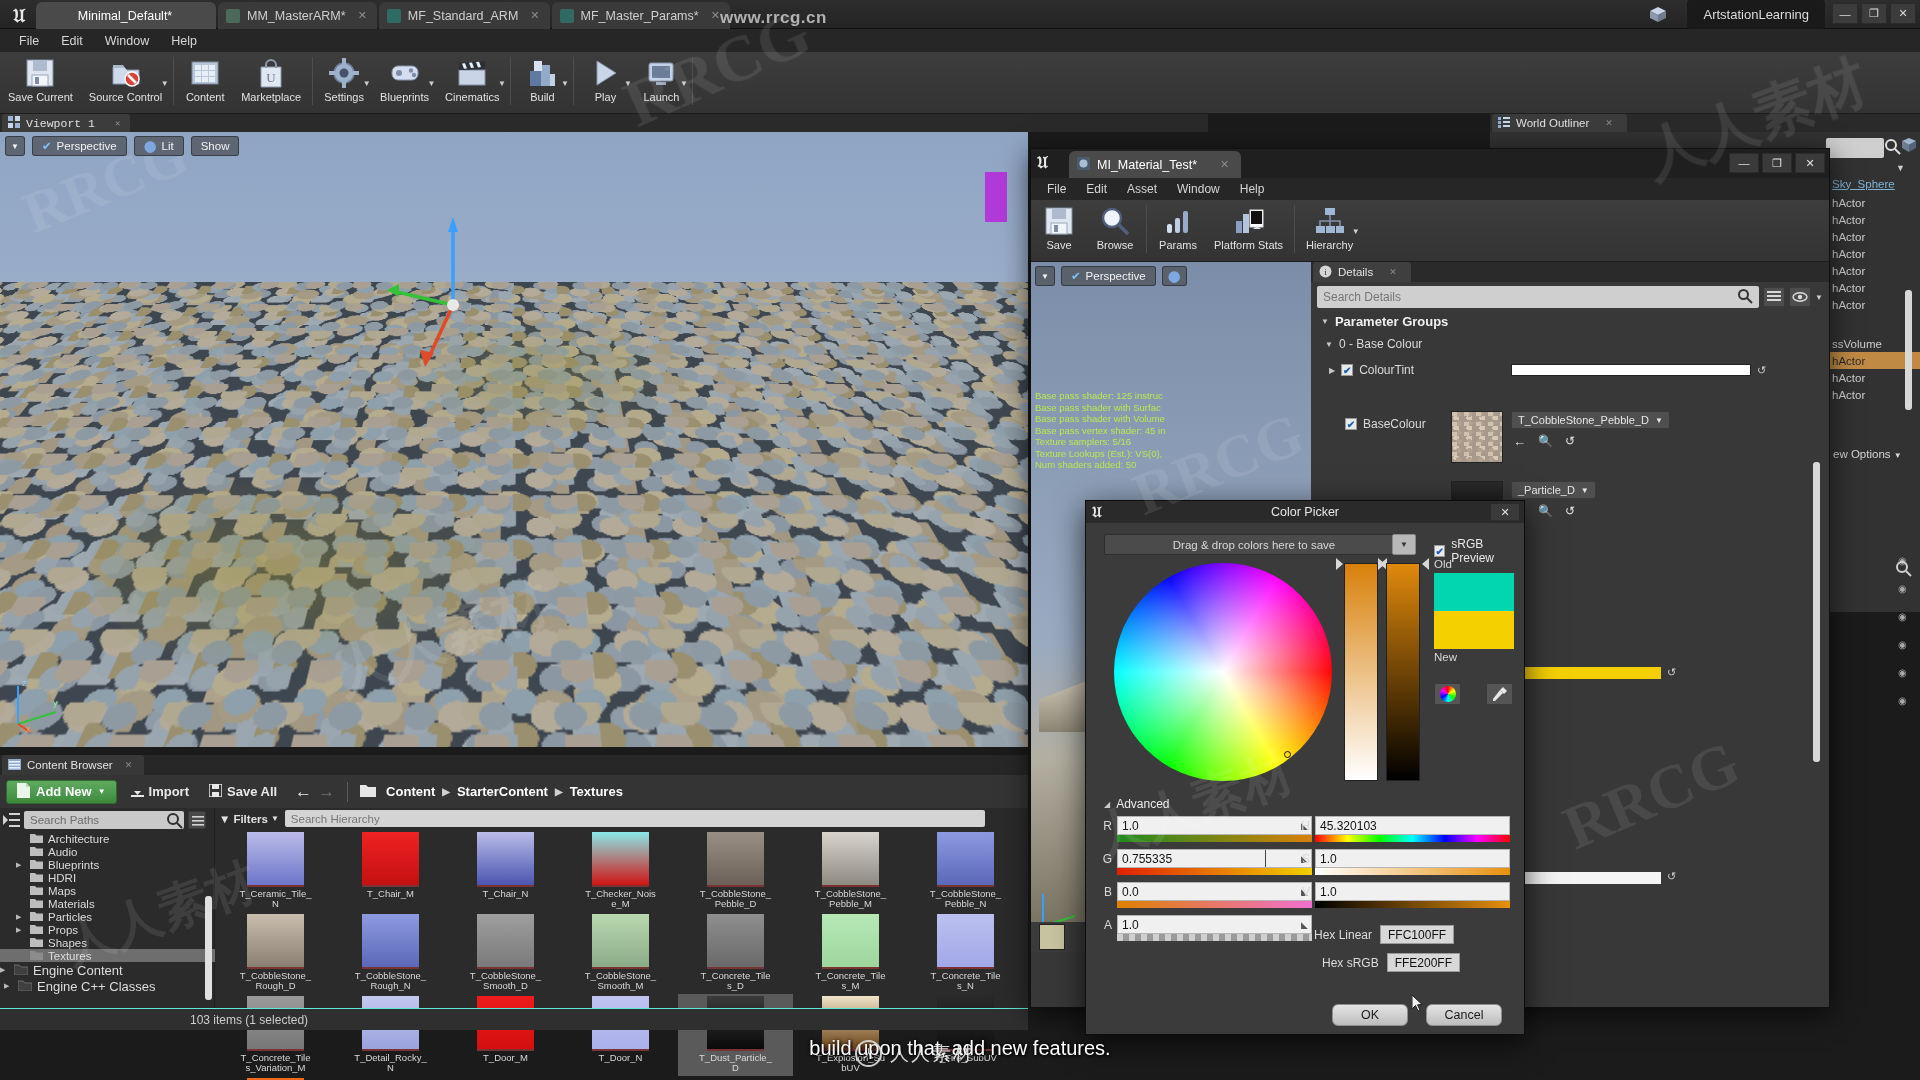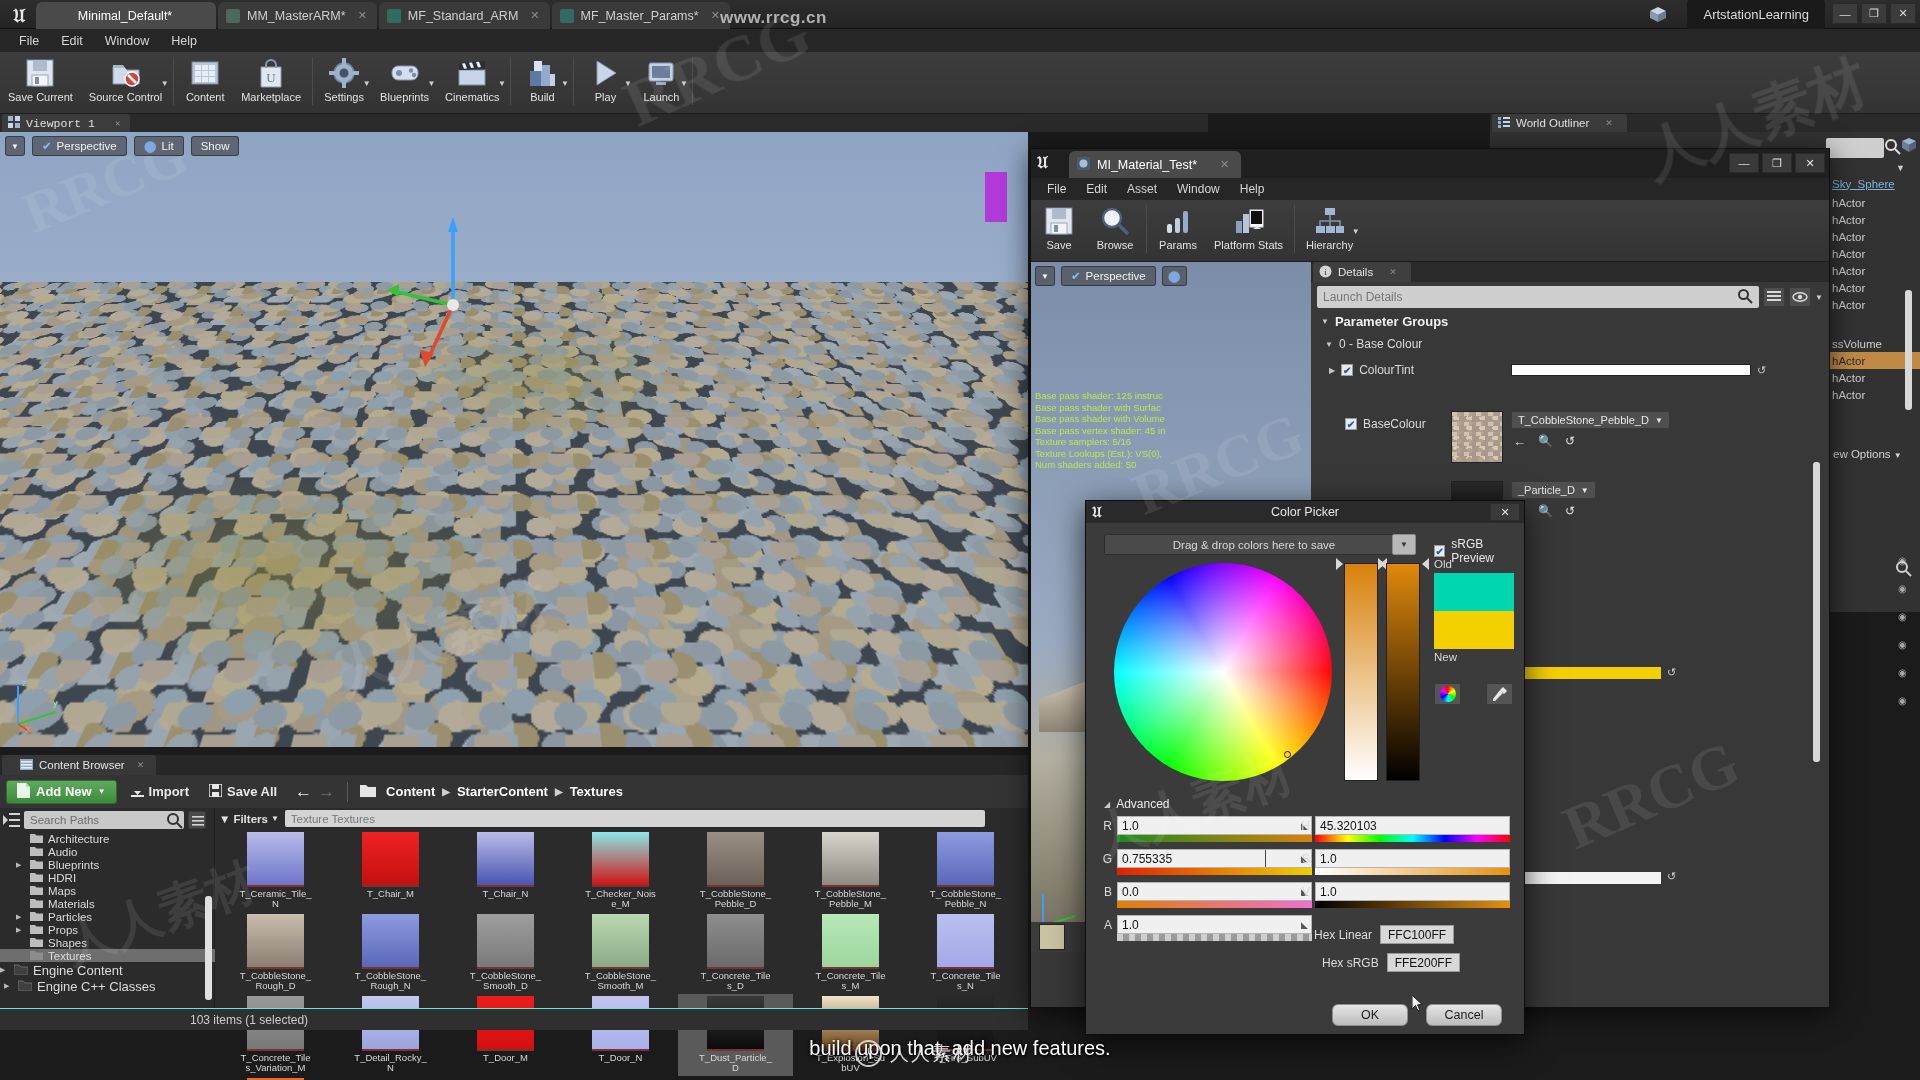--- a/index.html
+++ b/index.html
@@ -65,21 +65,21 @@
   .vbtn { height:20px; background:rgba(80,84,92,.78); border:1px solid rgba(20,20,20,.5);
      border-radius:3px; display:flex; align-items:center; padding:0 9px; font-size:11.5px;
      color:#f2f2f2; gap:5px; }
   .vbtn.sm { padding:0 5px; }
   .vp-stats { position:absolute; left:0; top:690px; font-size:11px; }
 
   
   .cb-tabstrip { position:absolute; left:0; top:755px; width:1028px; height:20px;
      background:#272727; }
   .cb-tab { position:absolute; left:2px; top:0; height:20px; background:#383838;
-     display:flex; align-items:center; padding:0 12px 0 18px; font-size:11.5px; color:#e3e3e3;
+     display:flex; align-items:center; padding:0 12px 0 6px; font-size:11.5px; color:#e3e3e3;
      border-radius:3px 3px 0 0; gap:6px; }
   .cb-toolbar { position:absolute; left:0; top:775px; width:1028px; height:33px;
      background:#343434; display:flex; align-items:center; padding-left:6px; gap:8px; }
   .addnew { height:24px; background:linear-gradient(#5faa5f,#3d8a3d); border:1px solid #2f6b2f;
      border-radius:3px; color:#fff; font-size:13px; font-weight:bold; display:flex;
      align-items:center; gap:6px; padding:0 10px; }
   .cbbtn { display:flex; align-items:center; gap:5px; font-size:13px; color:#e8e8e8;
      font-weight:bold; padding:0 6px; }
   .crumb { display:flex; align-items:center; gap:7px; font-size:13px; color:#fff;
      font-weight:bold; }
@@ -776,21 +776,21 @@
     </div>
 
     <div class="cb-right">
       <div class="filterbar">
         <div class="filterbtn">
           <span>▼</span>
           <span>Filters</span>
           <span style="font-size:8px;">▼</span>
         </div>
         <div class="texsearch">
-          <span>Texture Textures</span>
+          <span>Search Hierarchy</span>
         </div>
       </div>
       <div class="grid" id="assetgrid">
           <div class="cell">
             <div class="thumb" style="background:linear-gradient(#b9bce8,#6e75c9);"></div>
             <div class="clabel">T_Ceramic_Tile_N</div>
           </div>
           <div class="cell">
             <div class="thumb" style="background:linear-gradient(#f02222,#c41010);"></div>
             <div class="clabel">T_Chair_M</div>
@@ -1034,21 +1034,21 @@
                   <text x="6.5" y="10" font-size="9" text-anchor="middle" fill="#333" font-family="serif">i</text>
                 </svg>
             </span>
             <span>Details</span>
             <span style="font-size:9px;color:#8a8a8a;margin-left:10px;">✕</span>
           </div>
         </div>
 
         <div class="det-srow" style="margin-top:4px;">
           <div class="det-search" style="flex:1;margin:0;">
-            <span>Launch Details</span>
+            <span>Search Details</span>
             <span style="position:absolute;right:6px;top:2px;">
               <svg width="16" height="16" viewBox="0 0 16 16">
                   <circle cx="6.5" cy="6.5" r="4.5" fill="none" stroke="#333" stroke-width="2"></circle>
                   <line x1="10" y1="10" x2="15" y2="15" stroke="#333" stroke-width="2"></line>
                 </svg>
             </span>
           </div>
           <div class="ico-btn">
             <svg width="14" height="12" viewBox="0 0 14 12">
                 <rect x="0" y="0" width="14" height="2" fill="#d8d8d8"></rect>

